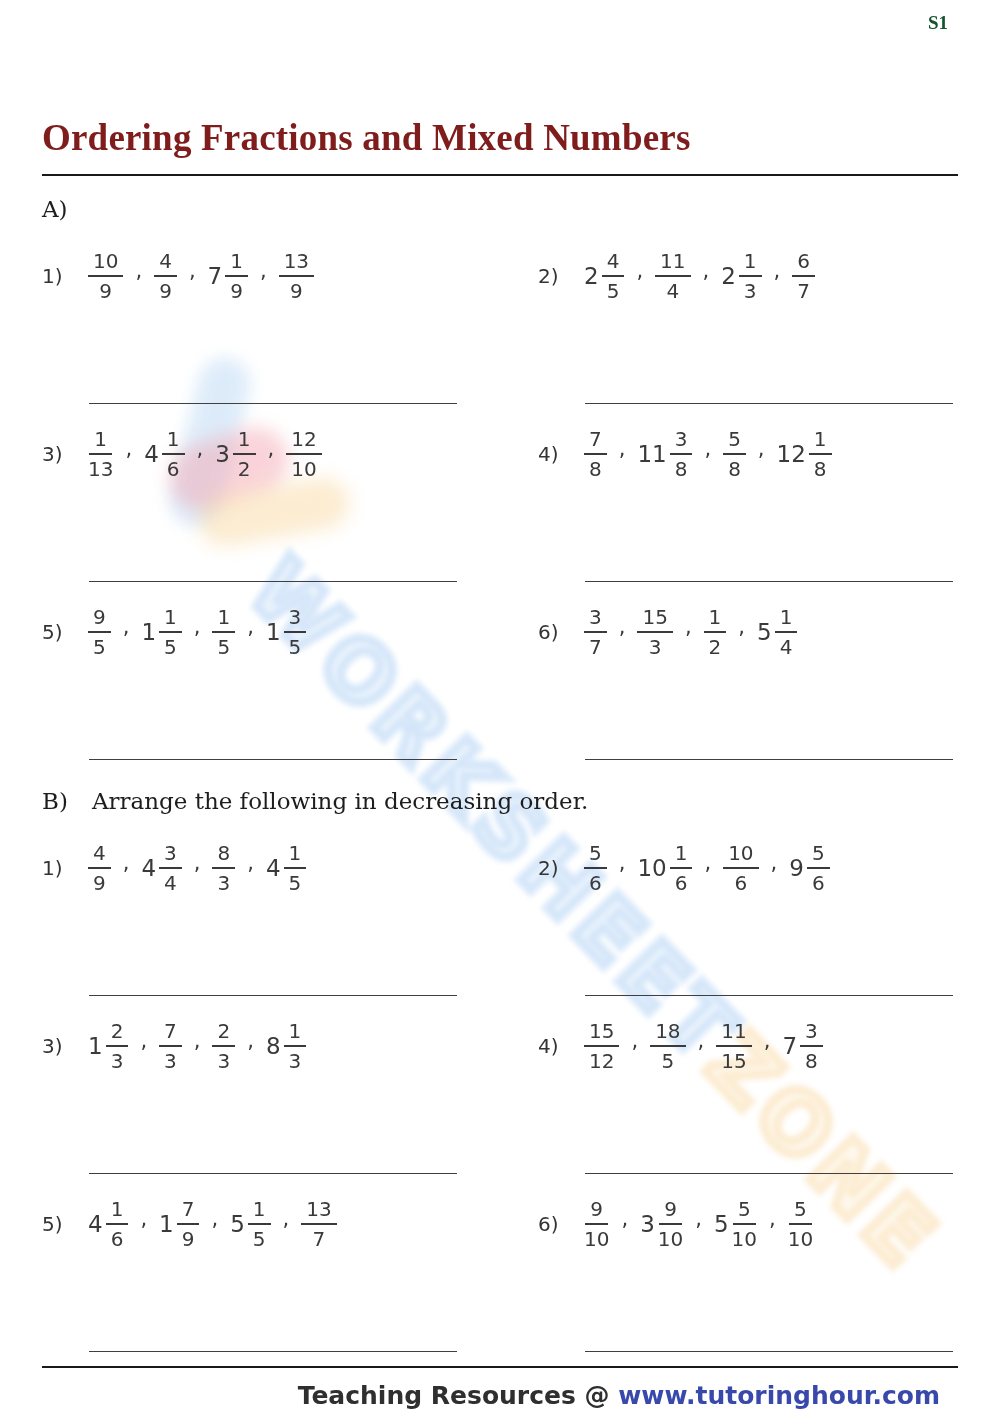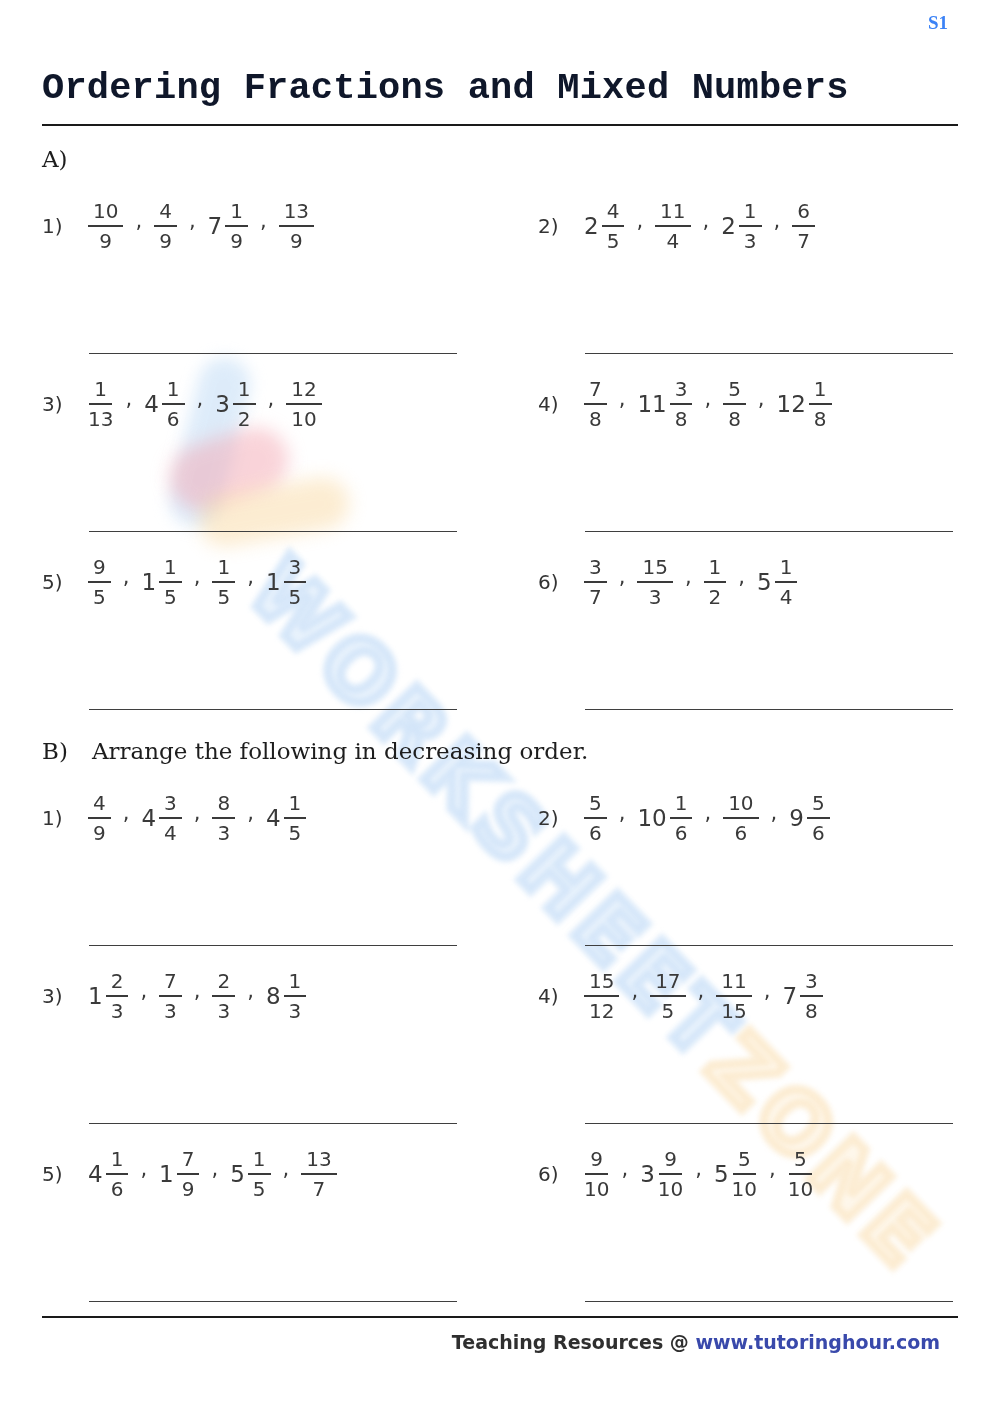--- a/index.html
+++ b/index.html
@@ -29,27 +29,27 @@
   }
   .wm-word-blue  { color:rgba(214,232,250,0.55); -webkit-text-stroke:9px rgba(199,223,247,0.65); }
   .wm-word-orange{ color:rgba(253,240,219,0.55); -webkit-text-stroke:9px rgba(250,228,190,0.62); }
 
   
   .content { position:relative; z-index:1; padding:0 42px; }
 
   .page-label {
     position:absolute; top:12px; right:52px;
     font-family:"Liberation Serif", serif; font-weight:bold;
-    font-size:19px; color:#3b82f6; z-index:2;
+    font-size:19px; color:#14532d; z-index:2;
   }
 
   .page-title {
-    padding-top:66px;
-    font-family:Liberation Mono, monospace; font-weight:bold;
-    font-size:37px; line-height:44px; color:#0f172a;
+    padding-top:116px;
+    font-family:Liberation Serif, serif; font-weight:bold;
+    font-size:37px; line-height:44px; color:#7f1d1d;
     letter-spacing:0.2px;
   }
   .title-rule { border:none; border-top:2px solid #1a1a1a; margin-top:14px; }
 
   .section-heading {
     display:flex; gap:24px; align-items:baseline;
     margin-top:18px;
     font-family:"DejaVu Serif", serif; font-weight:500;
     font-size:23px; line-height:30px; color:#1d1d1d;
   }
@@ -71,21 +71,21 @@
   .den { padding-top:3px; text-align:center; }
   .comma { margin:0 12px; font-size:21px; color:#3a3a3a; transform:translateY(-5px); }
   .answer-line {
     position:absolute; bottom:0; left:47px; width:368px; height:0;
     border-bottom:1.6px solid #3f3f3f;
   }
 
   .footer-rule { border:none; border-top:2px solid #1a1a1a; margin-top:14px; }
   .footer {
     text-align:right; padding:13px 18px 0 0;
-    font-size:19px; font-weight:600; color:#2f2f2f;
+    font-size:25px; font-weight:600; color:#2f2f2f;
     font-family:"DejaVu Sans", sans-serif;
   }
   .footer-link { color:#3949ab; }
 </style>
 </head>
 <body>
 
 <div class="watermark">
   <div class="wm-shape wm-brush-blue"></div>
   <div class="wm-shape wm-blob-red"></div>
@@ -450,21 +450,21 @@
               <span class="fraction-list">
                 <span class="fraction">
                   <span class="frac">
                     <span class="num">15</span>
                     <span class="den">12</span>
                   </span>
                 </span>
                 <span class="comma">,</span>
                 <span class="fraction">
                   <span class="frac">
-                    <span class="num">17</span>
+                    <span class="num">18</span>
                     <span class="den">5</span>
                   </span>
                 </span>
                 <span class="comma">,</span>
                 <span class="fraction">
                   <span class="frac">
                     <span class="num">11</span>
                     <span class="den">15</span>
                   </span>
                 </span>

